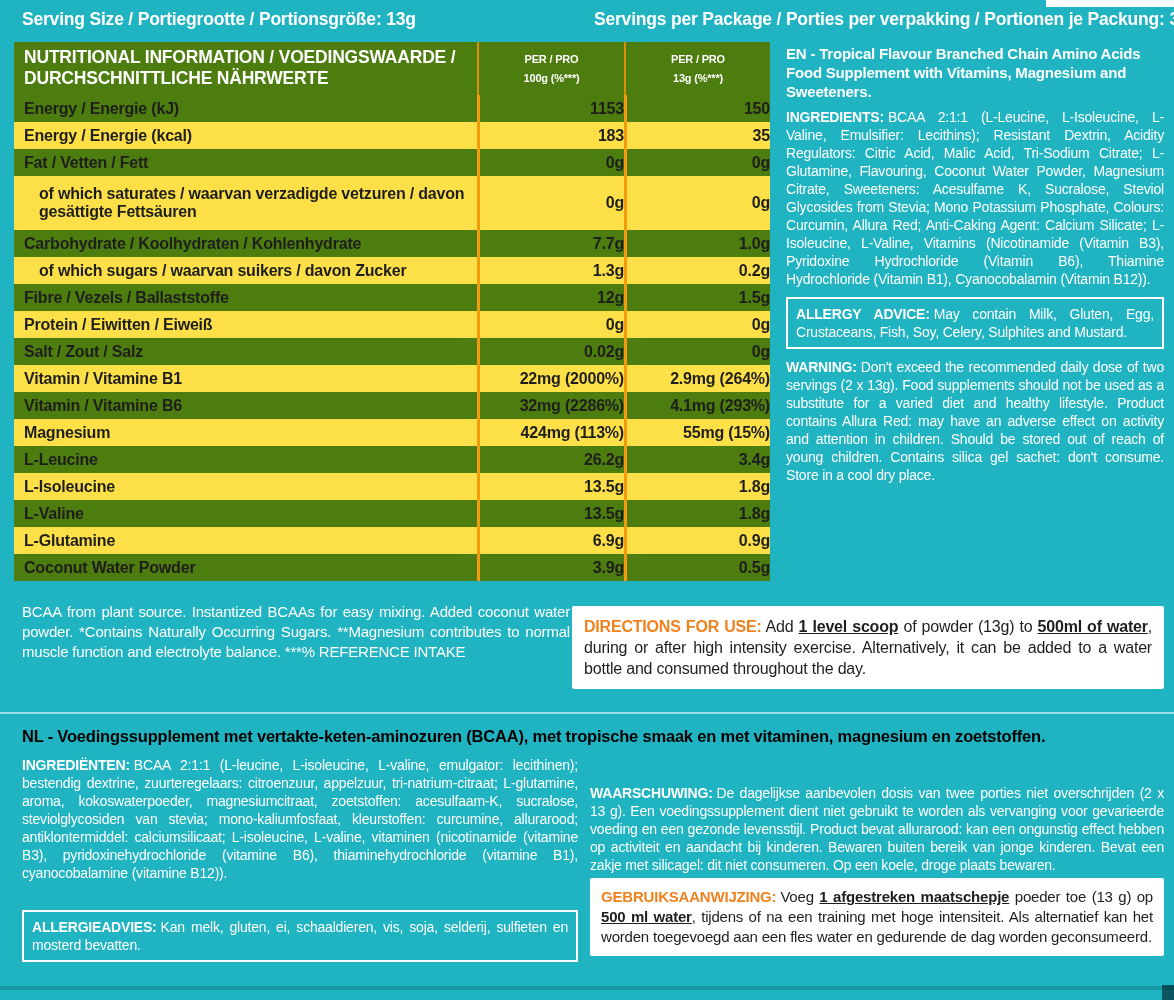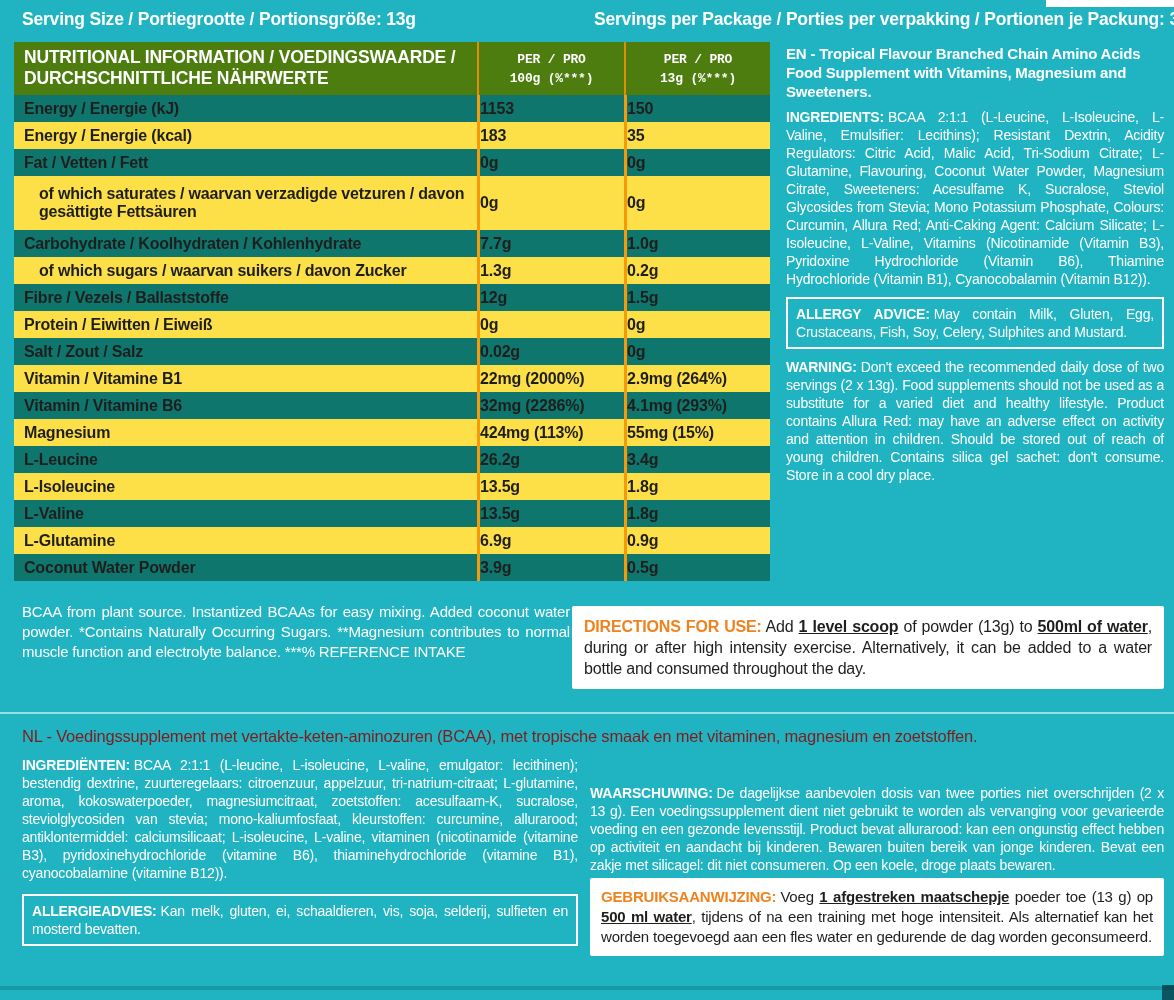--- a/index.html
+++ b/index.html
@@ -16,52 +16,52 @@
   .bottom-band { position:absolute; left:0; top:986px; width:1174px; height:4px; background:rgba(0,55,65,0.22); }
 
   .top-label { position:absolute; top:9px; color:#fff; font-weight:bold; font-size:17.5px; white-space:nowrap;text-align:right; }
   .top-label.left { left:22px; }
   .top-label.right { left:594px; }
 
   
   .ntable { position:absolute; left:14px; top:42px; width:756px; }
   .t-header { display:flex; background:#4d7c0f; color:#fff; font-weight:bold; min-height:53px; }
   .h-label { width:463px; padding:5px 10px 4px 10px; font-size:17.5px; line-height:21px; text-transform:uppercase; }
-  .h-col { width:147px; border-left:2px solid #DE8E07; display:flex; flex-direction:column; justify-content:center; align-items:center; font-size:13px; line-height:19px; text-align:center;font-family:Liberation Mono, monospace; }
+  .h-col { width:147px; border-left:2px solid #DE8E07; display:flex; flex-direction:column; justify-content:center; align-items:center; font-size:11px; line-height:19px; text-align:center; }
   .h-col:last-child { width:146px; }
-  .t-row { display:flex; background:#0f766e; min-height:27px; }
+  .t-row { display:flex; background:#4d7c0f; min-height:27px; }
   .t-row.alt { background:#fde047; }
   .t-row.tall { min-height:54px; }
   .t-row .c { display:flex; align-items:center; color:#1E1E1C; font-weight:bold; font-size:16px; line-height:18px; }
   .t-row .lab { width:463px; padding:2px 8px 2px 10px; }
   .t-row.indent .lab { padding-left:25px; }
-  .t-row .v { width:147px; justify-content:flex-start; text-align:center; border-left:3px solid #F49B0B; }
+  .t-row .v { width:147px; justify-content:flex-end; text-align:center; border-left:3px solid #F49B0B; }
   .t-row .v:last-child { width:146px; }
 
   
   .en-panel { position:absolute; left:786px; top:44px; width:378px; color:#fff; font-size:14px; line-height:18px; }
   .en-intro { font-weight:bold; font-size:15px; line-height:19px; margin-bottom:7px; }
   .para { text-align:justify; }
   .lbl { font-weight:bold; margin-right:4px; }
   .boxed { border:2px solid #fff; padding:6px 8px; margin:9px 0; text-align:justify; }
 
   
   .notes { position:absolute; left:22px; top:602px; width:548px; color:#fff; font-size:15px; line-height:20px; text-align:justify; }
   .white-box { background:#fff; color:#1E1E1C; border-radius:2px; }
   .dir-box { position:absolute; left:572px; top:606px; width:592px; padding:10px 12px; font-size:16px; line-height:21px; text-align:justify; }
   .accent-lbl { font-weight:bold; color:#F0821E; margin-right:4px; }
   .u { font-weight:bold; text-decoration:underline; }
 
   .hr-divider { position:absolute; left:0; top:712px; width:1174px; height:2px; background:rgba(255,255,255,0.55); }
 
   
-  .nl-header { position:absolute; left:22px; top:726px; width:1142px; color:#7f1d1d; font-weight:normal; font-size:16.5px; line-height:20px; }
+  .nl-header { position:absolute; left:22px; top:726px; width:1142px; color:#000000; font-weight:bold; font-size:16.5px; line-height:20px; }
   .nl-left  { position:absolute; left:22px;  top:756px; width:556px; color:#fff; font-size:14px; line-height:18px; }
   .nl-right { position:absolute; left:590px; top:784px; width:574px; color:#fff; font-size:14px; line-height:18px; }
-  .nl-left .boxed { margin-top:12px; }
+  .nl-left .boxed { margin-top:28px; }
   .gebruik-box { margin-top:4px; padding:9px 11px; font-size:15px; line-height:20px; text-align:justify; }
 </style>
 </head>
 <body>
 
 <div class="notch"></div>
 <div class="corner-mark"></div>
 <div class="bottom-band"></div>
 
 <div class="top-label left">Serving Size / Portiegrootte / Portionsgröße: 13g</div>

